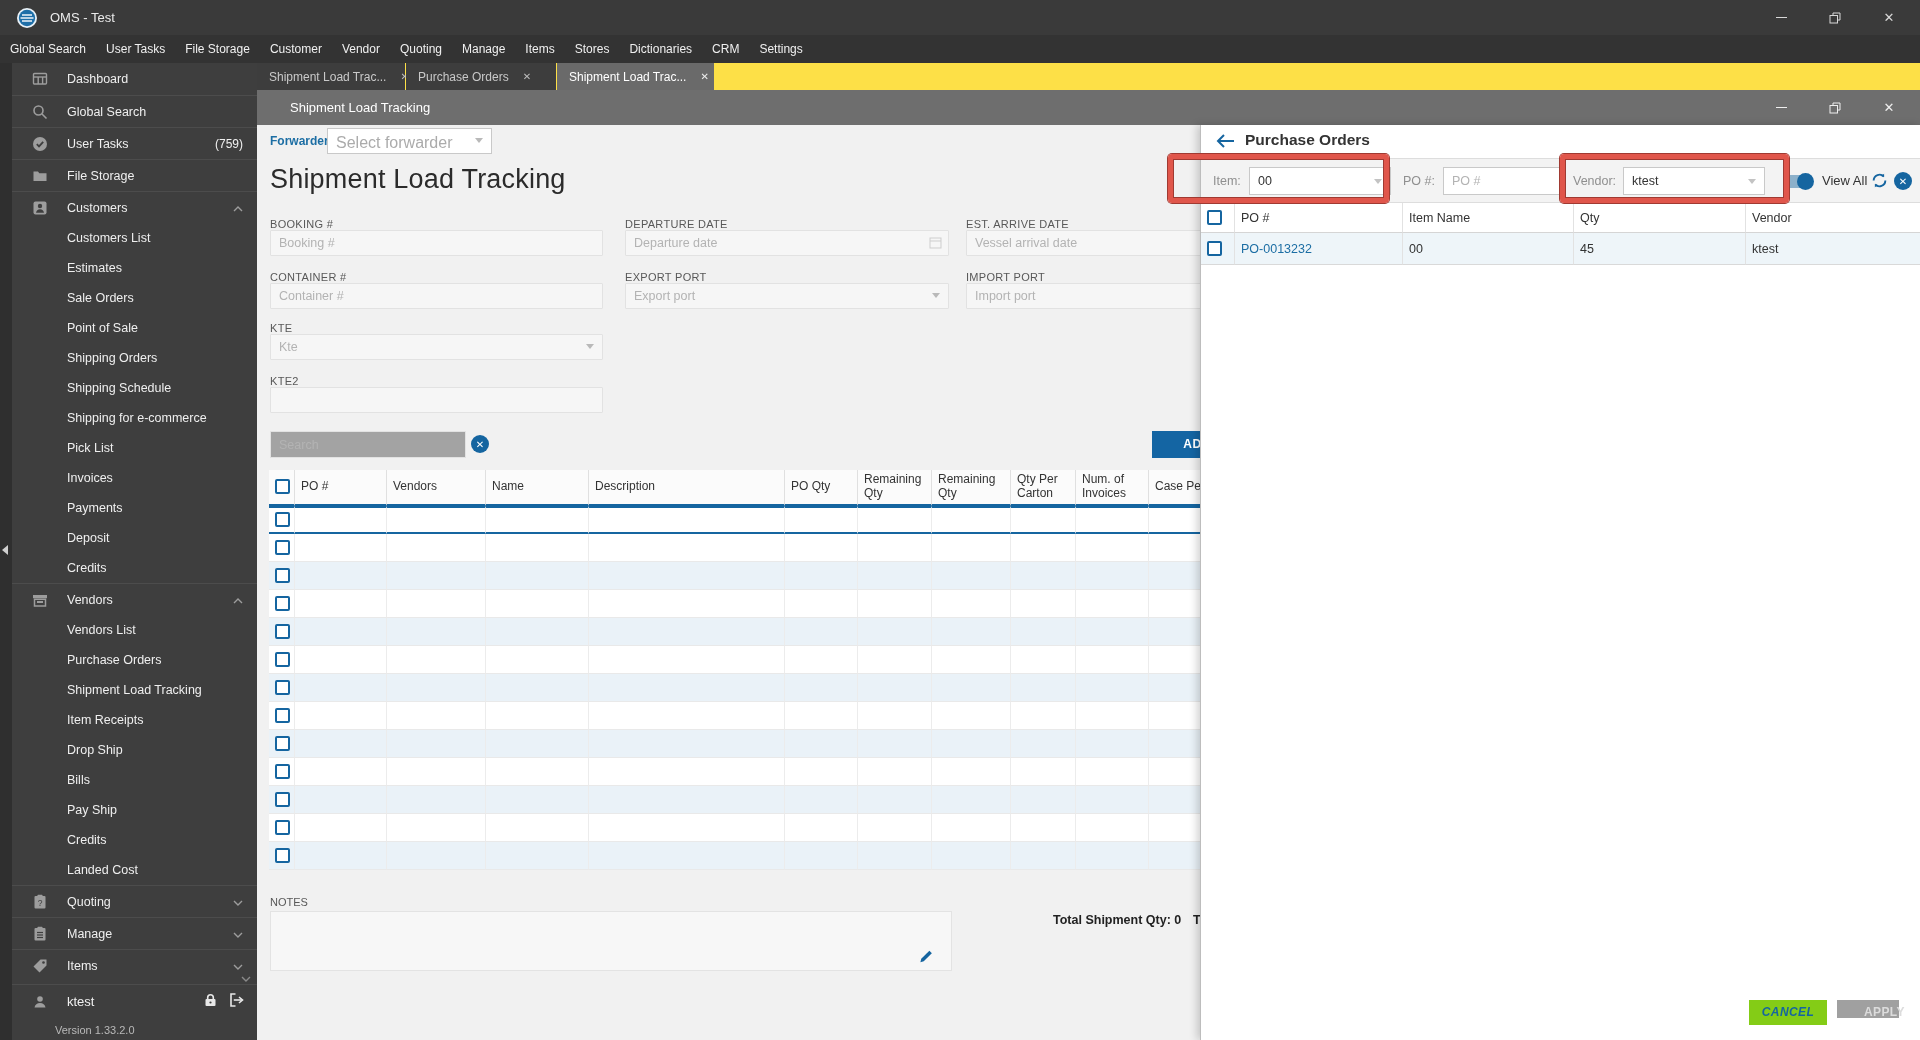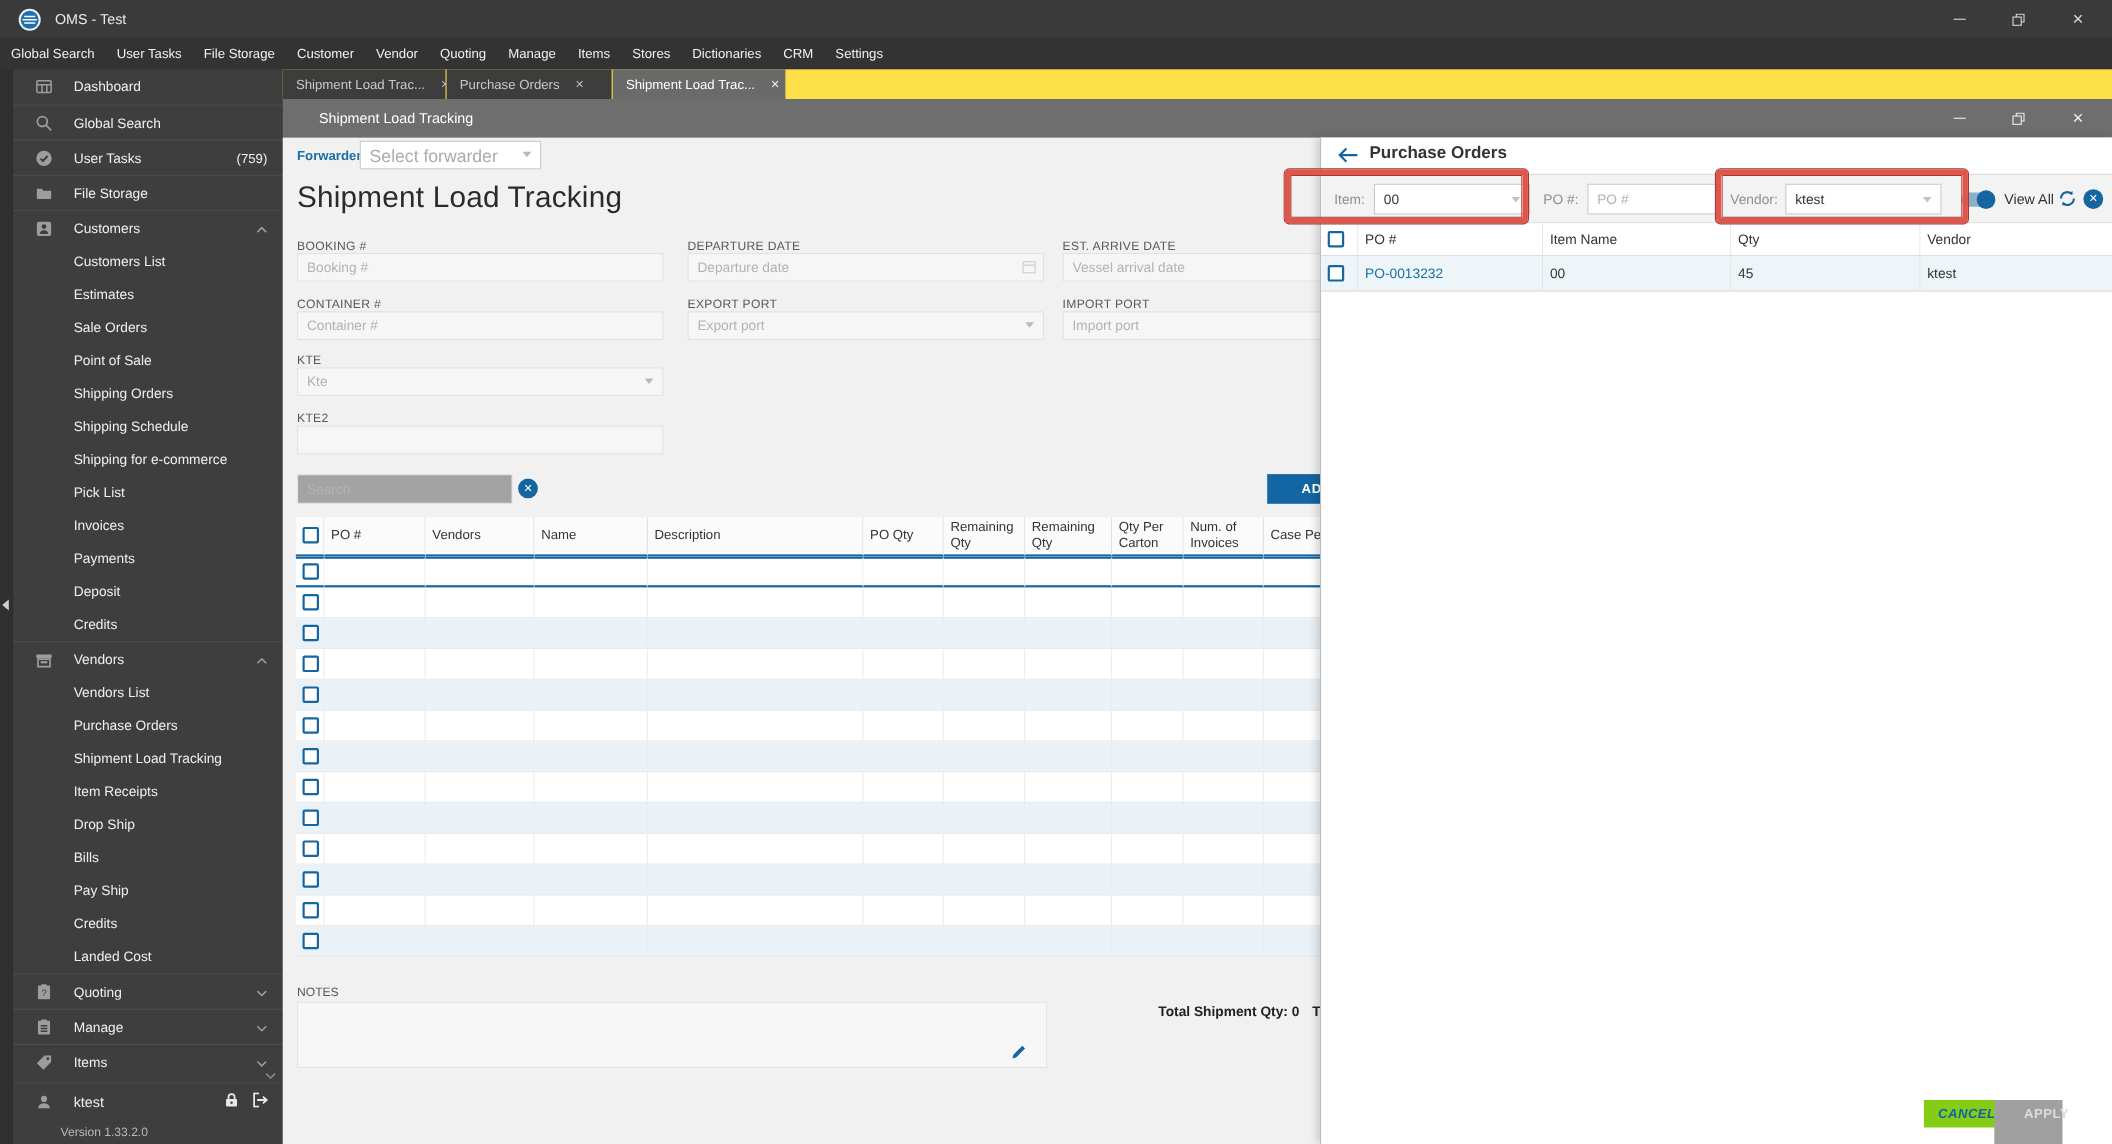--- a/index.html
+++ b/index.html
@@ -134,21 +134,21 @@
   .po-table { position:absolute; left:0; top:78px; width:720px; border-collapse:separate; border-spacing:0;
               table-layout:fixed; font-size:12.5px; color:#333; }
   .po-table th { font-weight:normal; text-align:left; height:30px; padding:0 6px; border-bottom:1px solid #d5d5d5;
                  border-right:1px solid #e2e2e2; background:#fff; }
   .po-table td { height:32px; padding:0 6px; background:#eef5f9; border-bottom:1px solid #d9d9d9; border-right:1px solid #e2e2e2; }
   .po-table th:last-child, .po-table td:last-child { border-right:none; }
   .po-link { color:#1c6ea4; }
 
   .btn-cancel { position:absolute; left:548px; top:875px; width:78px; height:25px; background:#84cc16;
                 color:#1565a0; font-size:12px; font-weight:bold; text-align:center; line-height:25px; letter-spacing:.4px;font-style:italic; }
-  .btn-apply { position:absolute; left:612px; top:875px; width:62px; height:40px; background:#a0a0a0;
+  .btn-apply { position:absolute; left:636px; top:875px; width:62px; height:18px; background:#a0a0a0;
                color:#dcdcdc; font-size:12px; font-weight:bold; text-align:center; line-height:25px; letter-spacing:.4px;padding-left:27px; }
 
   
   .red-rect { position:absolute; border:5px solid #e0564b; border-radius:4px; z-index:10;
               box-shadow:0 0 0 1px #a03a32, inset 0 0 0 1px #a03a32; }
   .red-rect.r1 { left:911px; top:29px; width:221px; height:49px; }
   .red-rect.r2 { left:1303px; top:29px; width:229px; height:49px; }
 </style>
 </head>
 <body>

